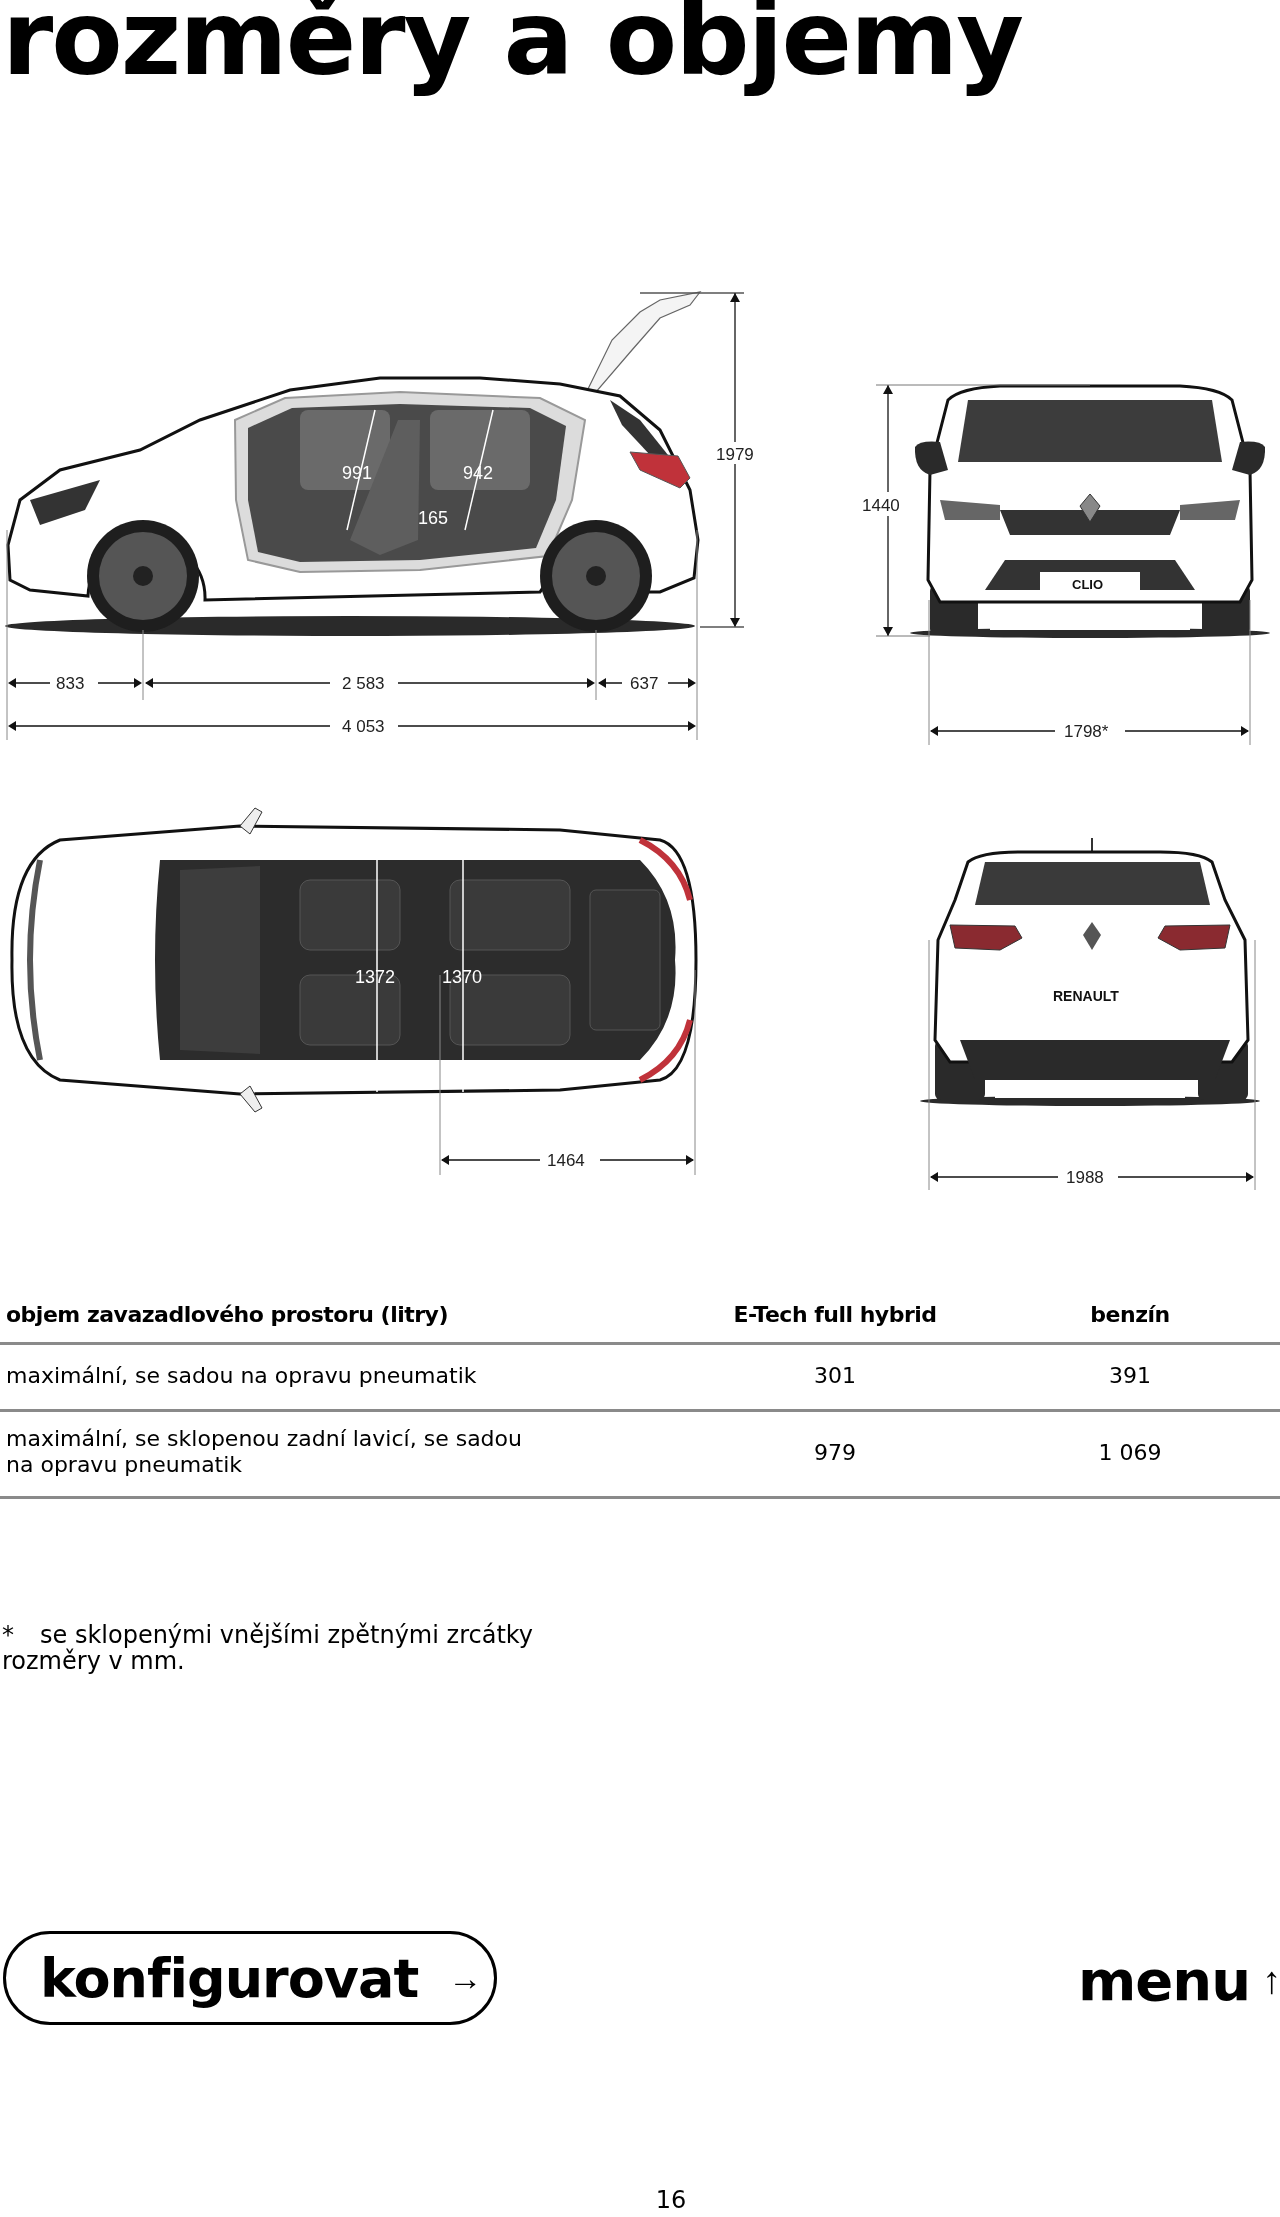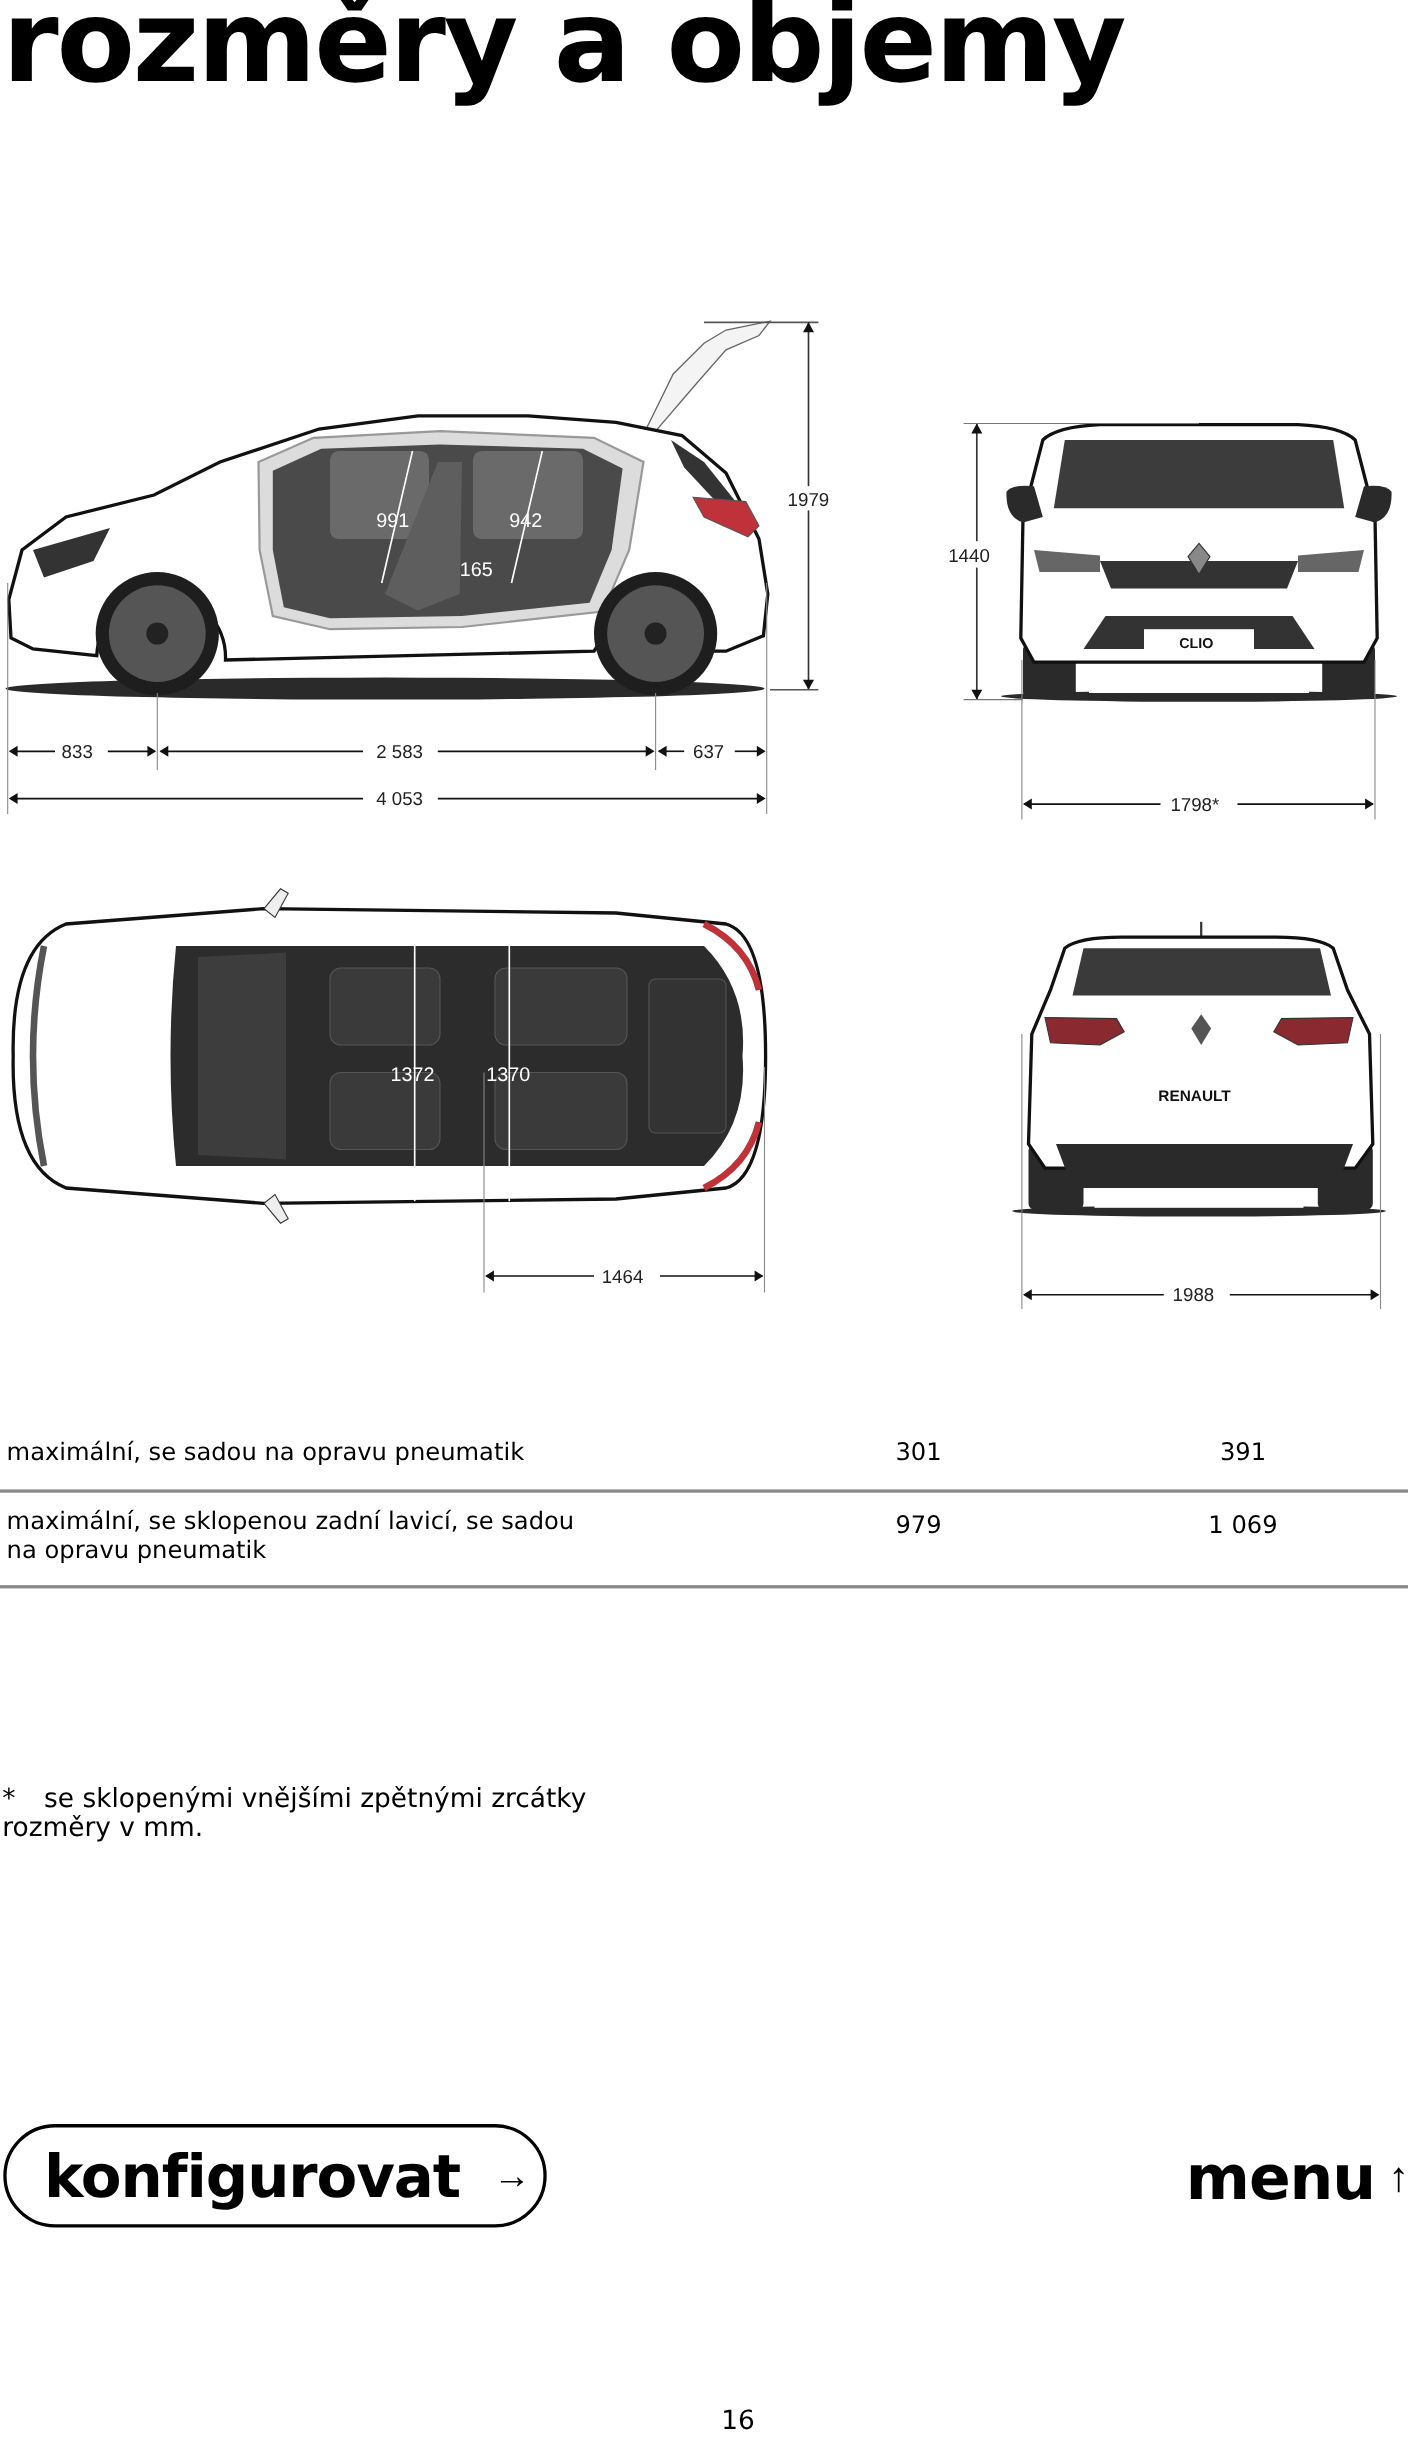--- a/index.html
+++ b/index.html
@@ -15,21 +15,21 @@
   .tbl .hdr { height:52px; }
   .tbl .row1 { height:64px; }
   .tbl .row2 { height:84px; }
   .tbl .c0 { position:absolute; left:6px; font-size:22px; line-height:26px; }
   .tbl .c1, .tbl .c2 { position:absolute; font-size:22px; text-align:center; width:260px; }
   .tbl .c1 { left:705px; }
   .tbl .c2 { left:1000px; }
   .tbl .hdr .c0, .tbl .hdr .c1, .tbl .hdr .c2 { font-weight:700; top:12px; letter-spacing:-0.5px; }
   .tbl .row1 .c0, .tbl .row1 .c1, .tbl .row1 .c2 { top:18px; }
   .tbl .row2 .c0 { top:14px; }
-  .tbl .row2 .c1, .tbl .row2 .c2 { top:18px; }
+  .tbl .row2 .c1, .tbl .row2 .c2 { top:28px; }
   .foot { left:2px; top:1622px; font-size:24px; line-height:26px; font-family:"DejaVu Sans", sans-serif; }
   .foot .star { display:inline-block; width:38px; }
   .cfg-btn { left:3px; top:1931px; width:494px; height:94px; border:3px solid #000; border-radius:50px; box-sizing:border-box; display:flex; align-items:center; }
   .cfg-btn .lbl { margin-left:34px; font-size:54px; font-weight:700; letter-spacing:-1px; font-family:"DejaVu Sans", sans-serif; }
   .cfg-btn .arr { margin-left:30px; font-size:34px; font-weight:700; }
   .menu-btn { left:1078px; top:1948px; display:flex; align-items:center; }
   .menu-btn .lbl { font-size:56px; font-weight:700; letter-spacing:-1px; font-family:"DejaVu Sans", sans-serif; }
   .menu-btn .arr { margin-left:12px; font-size:38px; font-weight:700; }
   .pageno { left:620px; top:2186px; width:40px; text-align:center; font-size:24px; font-family:"DejaVu Sans", sans-serif;margin-left:31px; }
 </style>
@@ -188,20 +188,25 @@
 
   <line x1="929" y1="940" x2="929" y2="1190" stroke="#888" stroke-width="1"></line>
   <line x1="1255" y1="940" x2="1255" y2="1190" stroke="#888" stroke-width="1"></line>
   <line x1="931" y1="1177" x2="1058" y2="1177" stroke="#111" stroke-width="1.5"></line>
   <line x1="1118" y1="1177" x2="1253" y2="1177" stroke="#111" stroke-width="1.5"></line>
   <path d="M930 1177 l8 -5 v10 z M1254 1177 l-8 -5 v10 z" fill="#111"></path>
   <text class="dim" x="1066" y="1183">1988</text>
 </svg>
 
 <div class="abs tbl">
+  <div class="hdr">
+    <span class="c0">objem zavazadlového prostoru (litry)</span>
+    <span class="c1">E-Tech full hybrid</span>
+    <span class="c2">benzín</span>
+  </div>
   <div class="row row1">
     <span class="c0">maximální, se sadou na opravu pneumatik</span>
     <span class="c1">301</span>
     <span class="c2">391</span>
   </div>
   <div class="row row2">
     <span class="c0">
       <span>maximální, se sklopenou zadní lavicí, se sadou</span><br>
       <span>na opravu pneumatik</span>
     </span>

